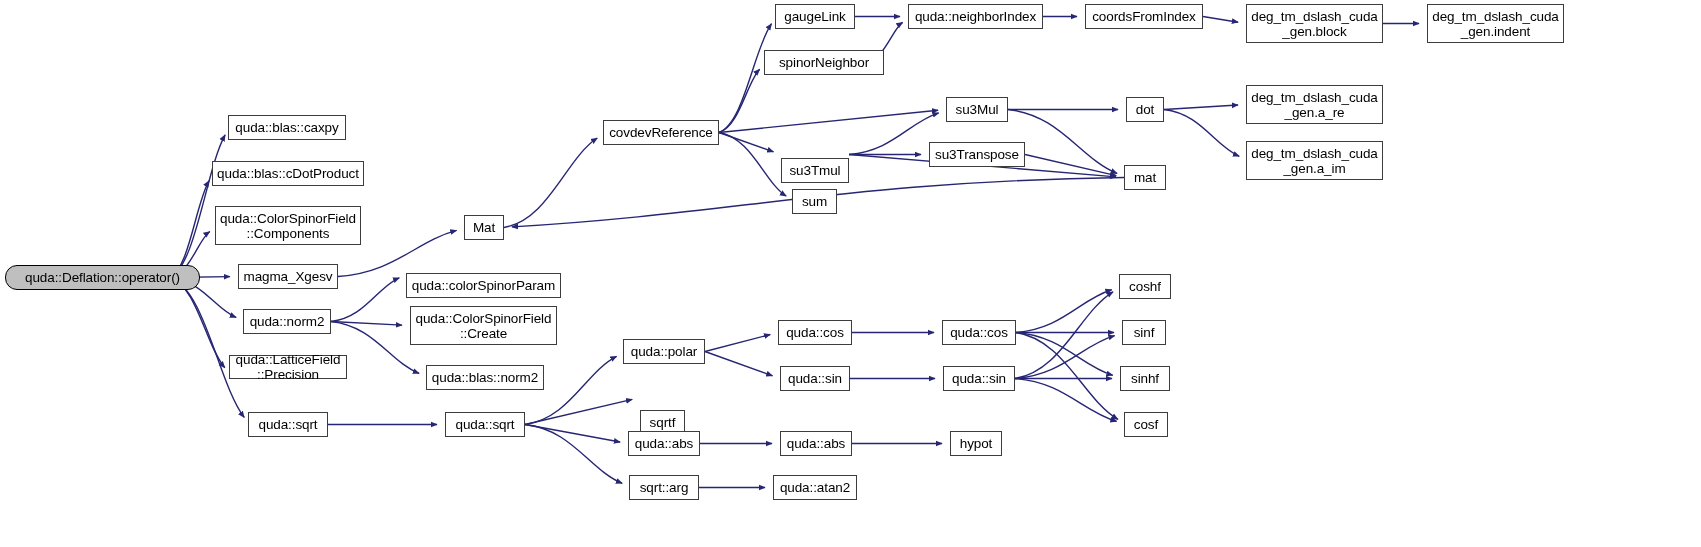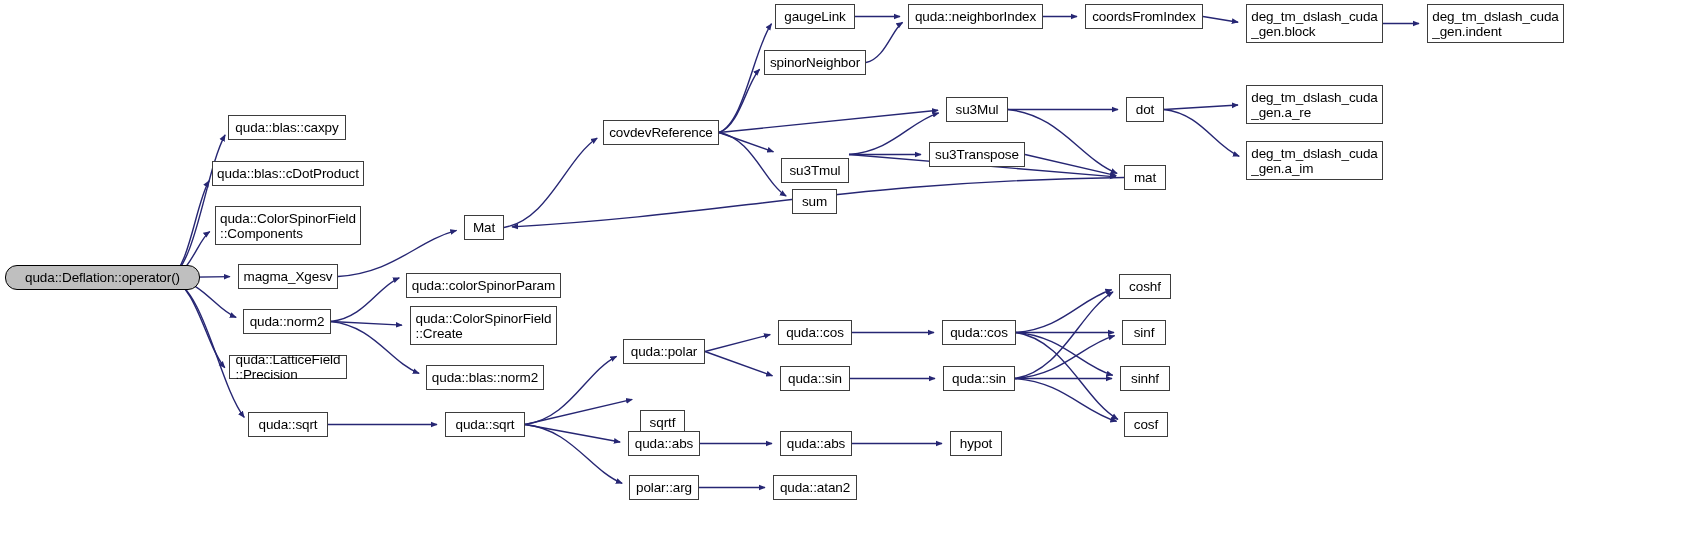--- a/index.html
+++ b/index.html
@@ -27,21 +27,21 @@
     position: absolute;
     box-sizing: border-box;
     border: 1px solid #3d3d3d;
     background: #ffffff;
     color: #000000;
     font-size: 13.5px;
     line-height: 15px;
     display: flex;
     align-items: center;
     justify-content: center;
-    text-align: left;
+    text-align: center;
     white-space: pre-line;
     z-index: 2;
     letter-spacing: -0.1px;
   }
   .node.root {
     background: #bfbfbf;
     border: 1px solid #000000;
   }
 </style>
 </head>
@@ -117,27 +117,27 @@
 ::Precision</div>
     <div class="node" style="left: 248px; top: 412px; width: 80px; height: 25px;">quda::sqrt</div>
     <div class="node" style="left: 464px; top: 215px; width: 40px; height: 25px;">Mat</div>
     <div class="node" style="left: 406px; top: 273px; width: 155px; height: 25px;">quda::colorSpinorParam</div>
     <div class="node" style="left: 410px; top: 306px; width: 147px; height: 39px;">quda::ColorSpinorField
 ::Create</div>
     <div class="node" style="left: 426px; top: 365px; width: 118px; height: 25px;">quda::blas::norm2</div>
     <div class="node" style="left: 445px; top: 412px; width: 80px; height: 25px;">quda::sqrt</div>
     <div class="node" style="left: 603px; top: 120px; width: 116px; height: 25px;">covdevReference</div>
     <div class="node" style="left: 775px; top: 4px; width: 80px; height: 25px;">gaugeLink</div>
-    <div class="node" style="left: 764px; top: 50px; width: 102px; height: 25px;">spinorNeighbor</div>
+    <div class="node" style="left: 764px; top: 50px; width: 120px; height: 25px;">spinorNeighbor</div>
     <div class="node" style="left: 781px; top: 142px; width: 68px; height: 25px; margin-top: 16px;">su3Tmul</div>
     <div class="node" style="left: 792px; top: 189px; width: 45px; height: 25px;">sum</div>
     <div class="node" style="left: 623px; top: 339px; width: 82px; height: 25px;">quda::polar</div>
     <div class="node" style="left: 640px; top: 385px; width: 45px; height: 25px; margin-top: 25px;">sqrtf</div>
     <div class="node" style="left: 628px; top: 431px; width: 72px; height: 25px;">quda::abs</div>
-    <div class="node" style="left: 629px; top: 475px; width: 70px; height: 25px;">polar::arg</div>
+    <div class="node" style="left: 629px; top: 475px; width: 70px; height: 25px;">sqrt::arg</div>
     <div class="node" style="left: 908px; top: 4px; width: 135px; height: 25px;">quda::neighborIndex</div>
     <div class="node" style="left: 946px; top: 97px; width: 62px; height: 25px;">su3Mul</div>
     <div class="node" style="left: 929px; top: 142px; width: 96px; height: 25px;">su3Transpose</div>
     <div class="node" style="left: 778px; top: 320px; width: 74px; height: 25px;">quda::cos</div>
     <div class="node" style="left: 780px; top: 366px; width: 70px; height: 25px;">quda::sin</div>
     <div class="node" style="left: 780px; top: 431px; width: 72px; height: 25px;">quda::abs</div>
     <div class="node" style="left: 773px; top: 475px; width: 84px; height: 25px;">quda::atan2</div>
     <div class="node" style="left: 1085px; top: 4px; width: 118px; height: 25px;">coordsFromIndex</div>
     <div class="node" style="left: 1126px; top: 97px; width: 38px; height: 25px;">dot</div>
     <div class="node" style="left: 1124px; top: 165px; width: 42px; height: 25px;">mat</div>

